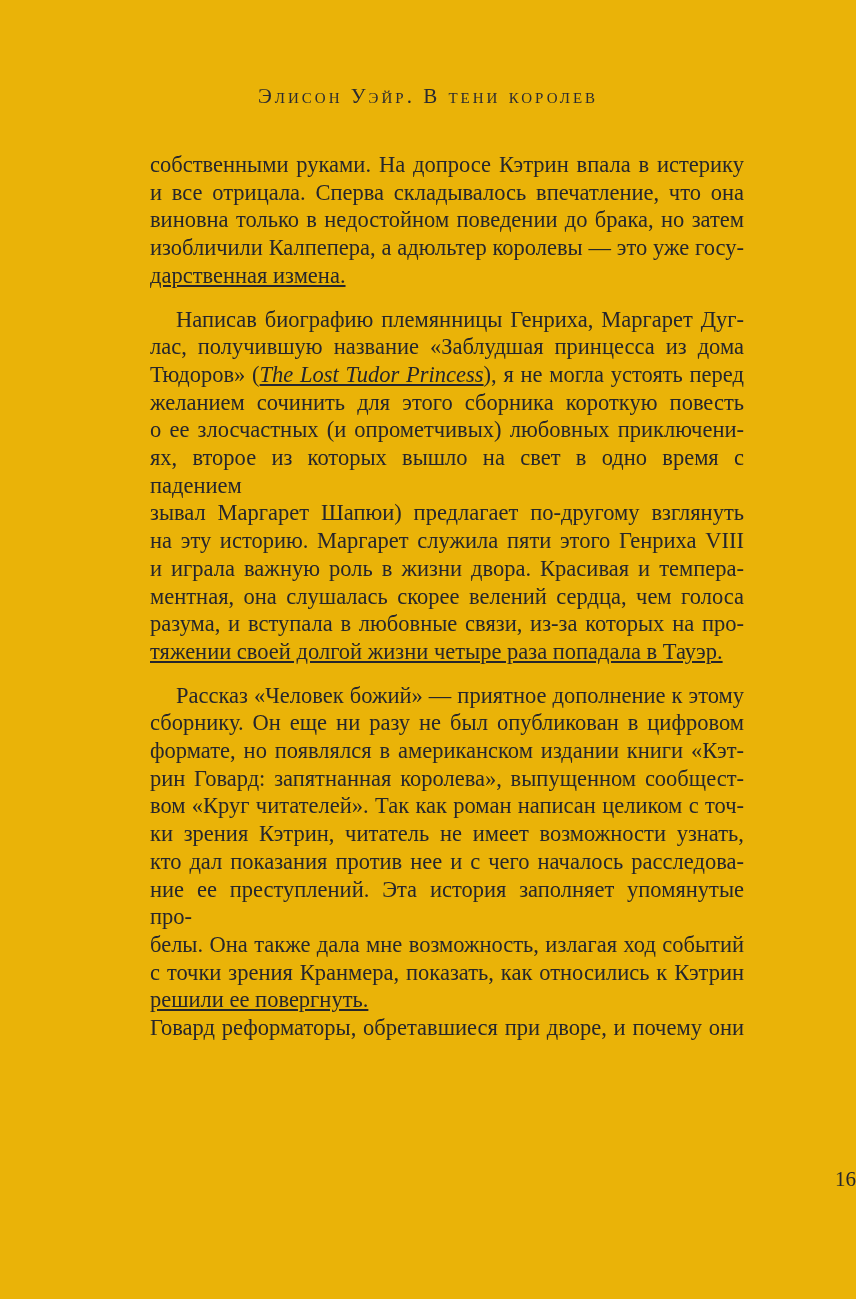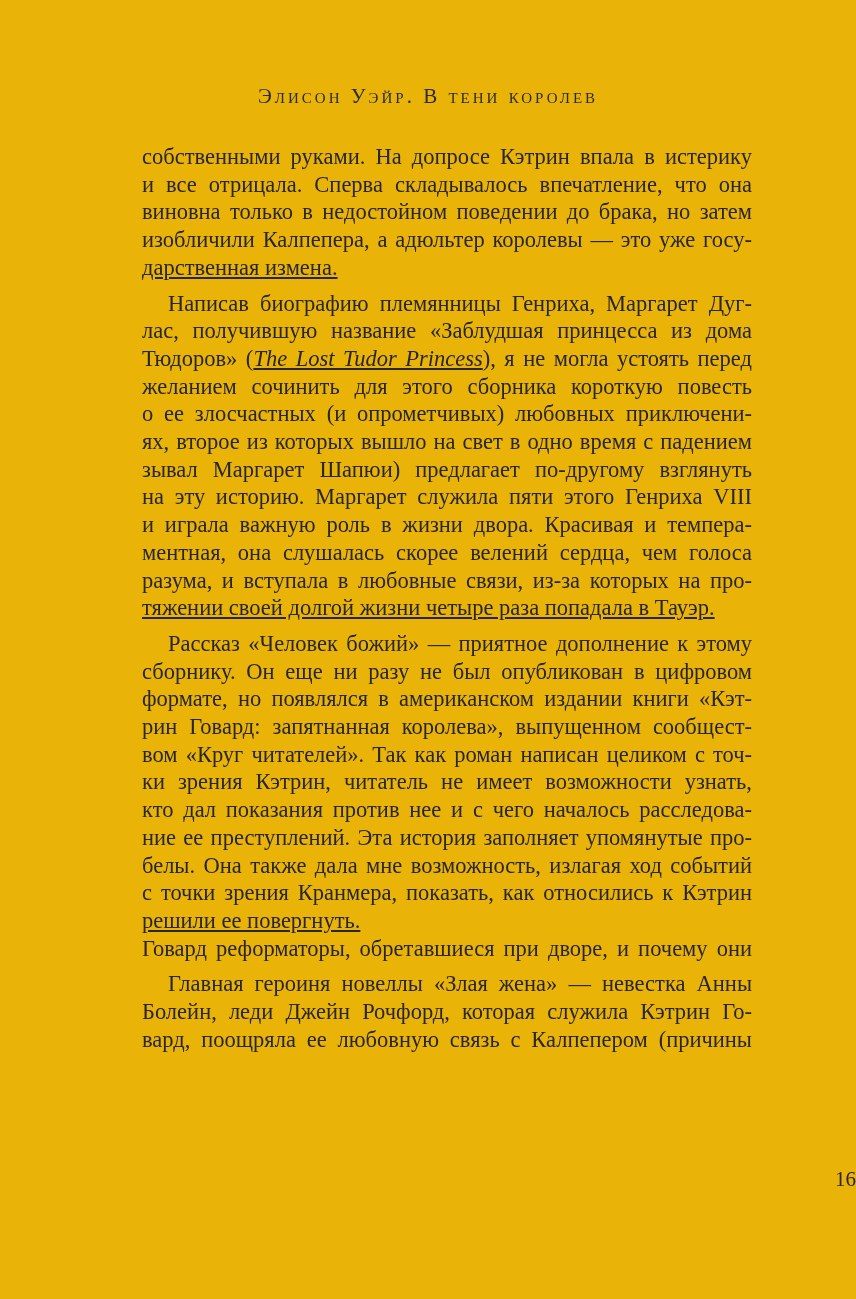--- a/index.html
+++ b/index.html
@@ -28,21 +28,21 @@
     color: #2b2b31;
   }
   .body-text {
     position: absolute;
     top: 135px;
     left: 134px;
     width: 626px;
     font-size: 22.5px;
     line-height: 27.7px;
   }
-  .paragraph { margin: 8px; padding: 0; }
+  .paragraph { margin: 16px; padding: 0; }
   .line {
     text-align: justify;
     text-align-last: justify;
     white-space: normal;
   }
   .line.endline {
     text-align: center;
     text-align-last: left;
     text-decoration: underline;
   }
@@ -94,21 +94,16 @@
         <div class="line">рин Говард: запятнанная королева», выпущенном сообщест-</div>
         <div class="line">вом «Круг читателей». Так как роман написан целиком с точ-</div>
         <div class="line">ки зрения Кэтрин, читатель не имеет возможности узнать,</div>
         <div class="line">кто дал показания против нее и с чего началось расследова-</div>
         <div class="line">ние ее преступлений. Эта история заполняет упомянутые про-</div>
         <div class="line">белы. Она также дала мне возможность, излагая ход событий</div>
         <div class="line">с точки зрения Кранмера, показать, как относились к Кэтрин</div>
         <div class="line endline">решили ее повергнуть.</div>
         <div class="line">Говард реформаторы, обретавшиеся при дворе, и почему они</div>
       </div>
-      <div class="paragraph">
-        <div class="line indent">Главная героиня новеллы «Злая жена» — невестка Анны</div>
-        <div class="line">Болейн, леди Джейн Рочфорд, которая служила Кэтрин Го-</div>
-        <div class="line">вард, поощряла ее любовную связь с Калпепером (причины</div>
-      </div>
     </div>
 
   <div class="page-number">16</div>
 </div>
 
 </body></html>

